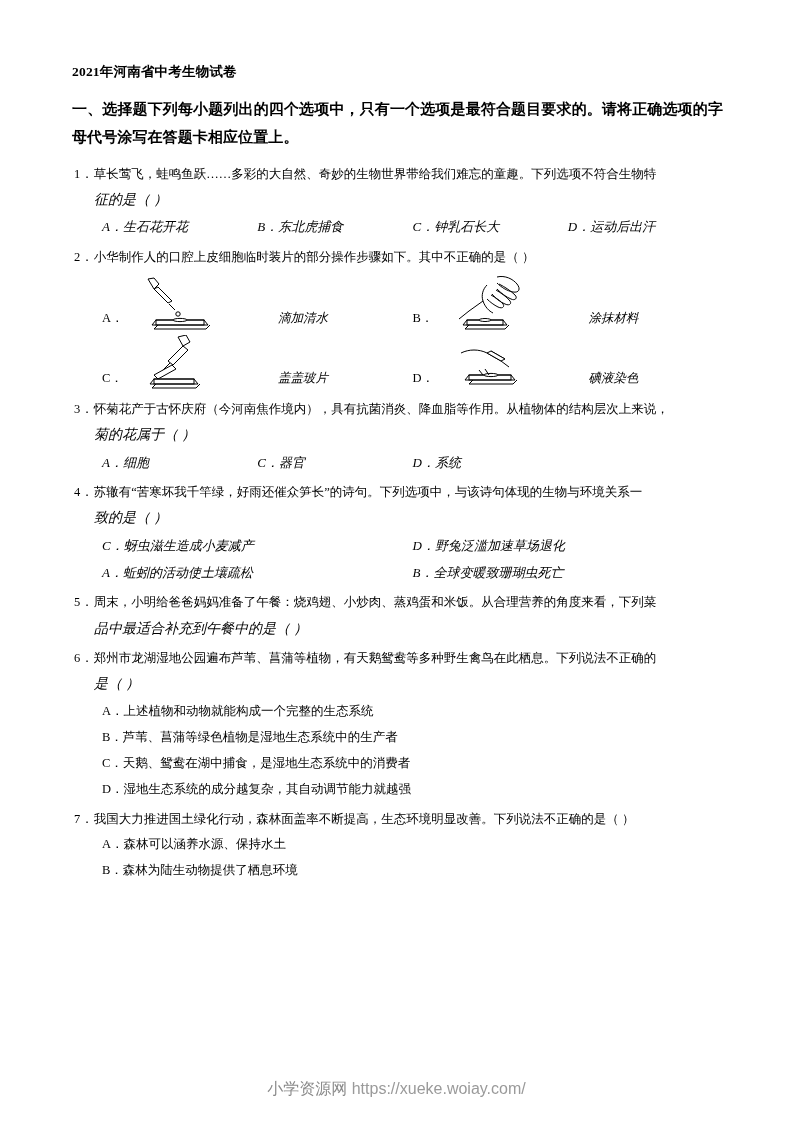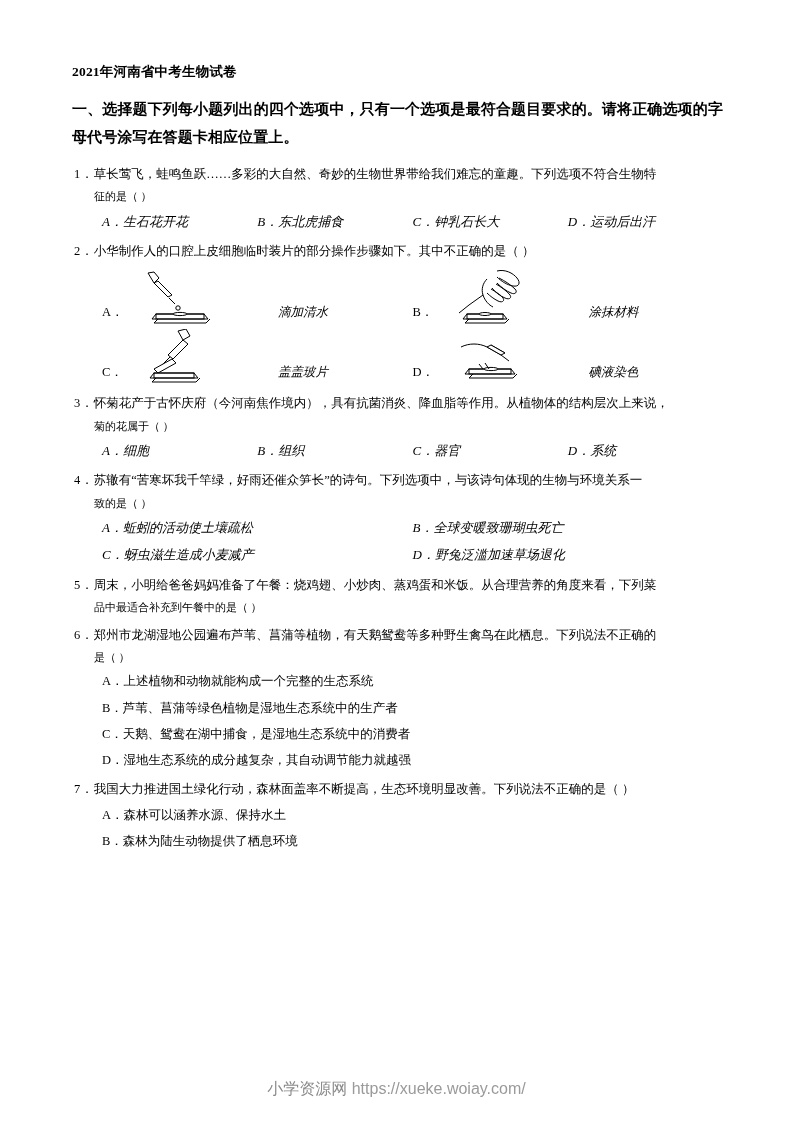--- a/index.html
+++ b/index.html
@@ -46,23 +46,24 @@
     line-height: 1.95;
     text-align: justify;
     text-justify: inter-ideograph;
     padding-left: 2px;
     text-indent: 0;
   }
   .q-stem .num {
     letter-spacing: 0.5px;
   }
   .q-cont {
-    font-size: 11px;
+    font-size: 14px;
     line-height: 1.95;
     padding-left: 22px;
+    font-style: italic;
   }
   .opts-row {
     display: flex;
     font-size: 13px;
     line-height: 2.1;
     padding-left: 30px;
     font-style: italic;
   }
   .opts-row.two-col .opt {
     width: 50%;
@@ -244,38 +245,37 @@
     </div>
   </div>
 
   <div class="q-block">
     <div class="q-stem">
       <span class="num">3．</span><span>怀菊花产于古怀庆府（今河南焦作境内），具有抗菌消炎、降血脂等作用。从植物体的结构层次上来说，</span>
     </div>
     <div class="q-cont">菊的花属于（      ）</div>
     <div class="opts-row four-col">
       <div class="opt">A．细胞</div>
-      <div class="opt">B．组织</div>
       <div class="opt">C．器官</div>
       <div class="opt">D．系统</div>
     </div>
   </div>
 
   <div class="q-block">
     <div class="q-stem">
       <span class="num">4．</span><span>苏辙有“苦寒坏我千竿绿，好雨还催众笋长”的诗句。下列选项中，与该诗句体现的生物与环境关系一</span>
     </div>
     <div class="q-cont">致的是（      ）</div>
+    <div class="opts-row two-col">
+      <div class="opt">C．蚜虫滋生造成小麦减产</div>
+      <div class="opt">D．野兔泛滥加速草场退化</div>
+    </div>
     <div class="opts-row two-col">
       <div class="opt">A．蚯蚓的活动使土壤疏松</div>
       <div class="opt">B．全球变暖致珊瑚虫死亡</div>
-    </div>
-    <div class="opts-row two-col">
-      <div class="opt">C．蚜虫滋生造成小麦减产</div>
-      <div class="opt">D．野兔泛滥加速草场退化</div>
     </div>
   </div>
 
   <div class="q-block">
     <div class="q-stem">
       <span class="num">5．</span><span>周末，小明给爸爸妈妈准备了午餐：烧鸡翅、小炒肉、蒸鸡蛋和米饭。从合理营养的角度来看，下列菜</span>
     </div>
     <div class="q-cont">品中最适合补充到午餐中的是（      ）</div>
   </div>
 

